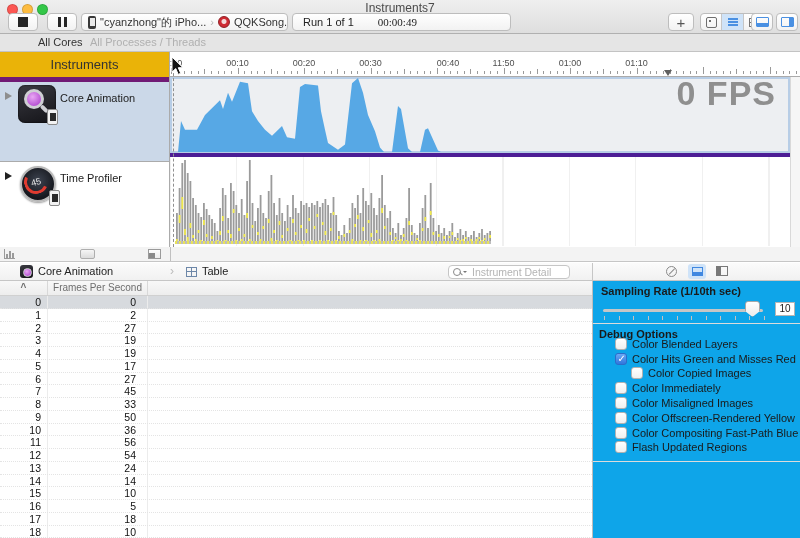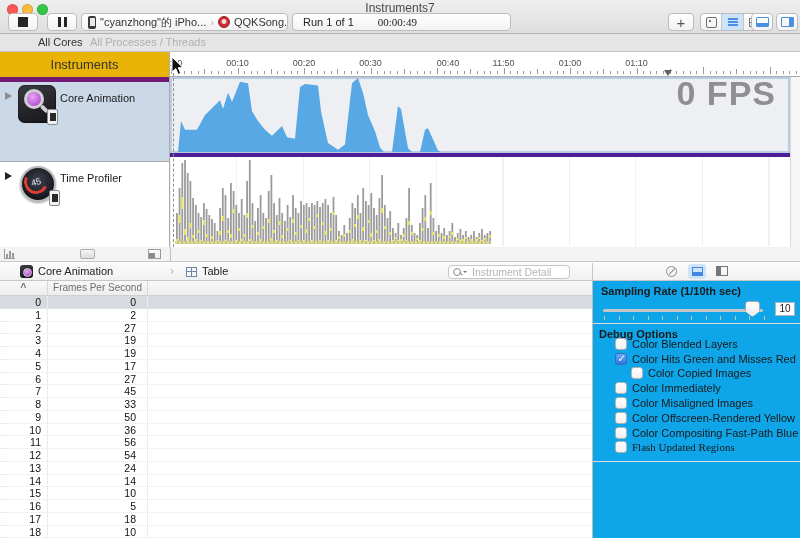--- a/index.html
+++ b/index.html
@@ -741,21 +741,21 @@
           <span>Color Misaligned Images</span>
         </div>
         <div class="optrow" style="top: 129.5px;">
           <span class="cb"></span>
           <span>Color Offscreen-Rendered Yellow</span>
         </div>
         <div class="optrow" style="top: 144.2px; align-items: flex-end;">
           <span class="cb"></span>
           <span>Color Compositing Fast-Path Blue</span>
         </div>
-        <div class="optrow" style="top: 158.9px; font-family: Liberation Serif, serif;">
+        <div class="optrow" style="top: 158.9px;">
           <span class="cb"></span>
           <span>Flash Updated Regions</span>
         </div>
       </div>
     <div class="sep2"></div>
   </div>
 
 </div>
 
 </body></html>

